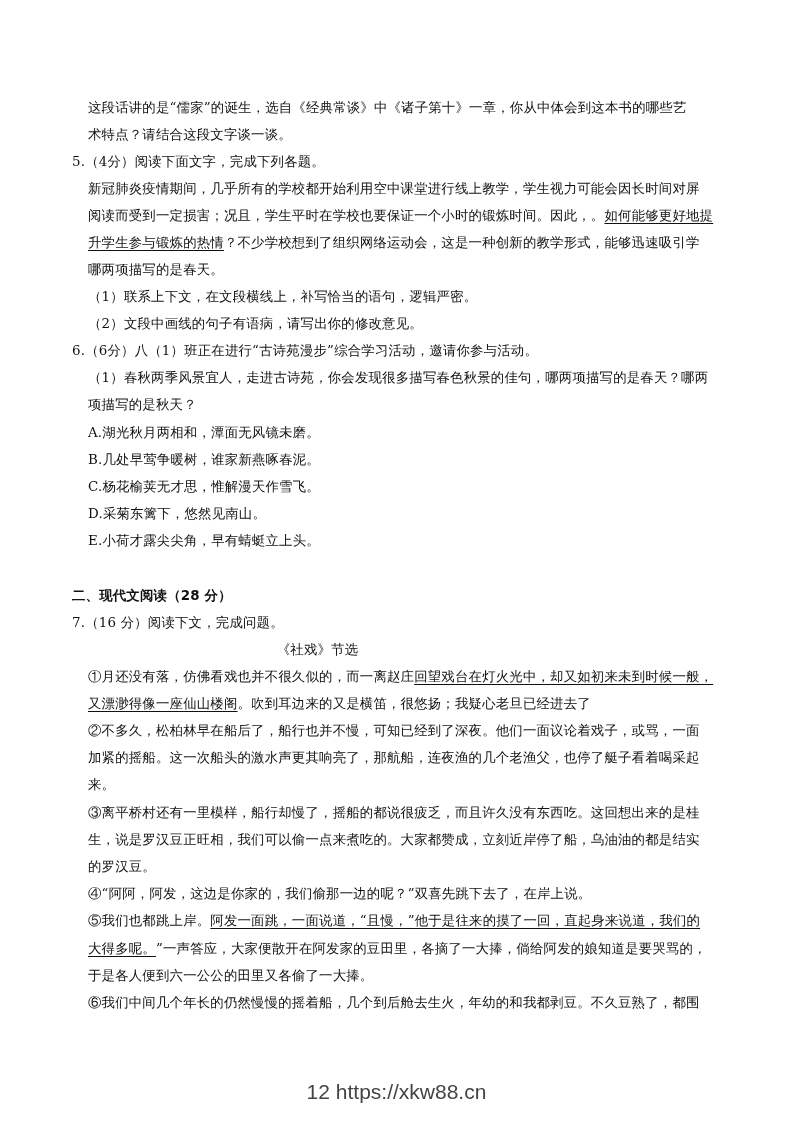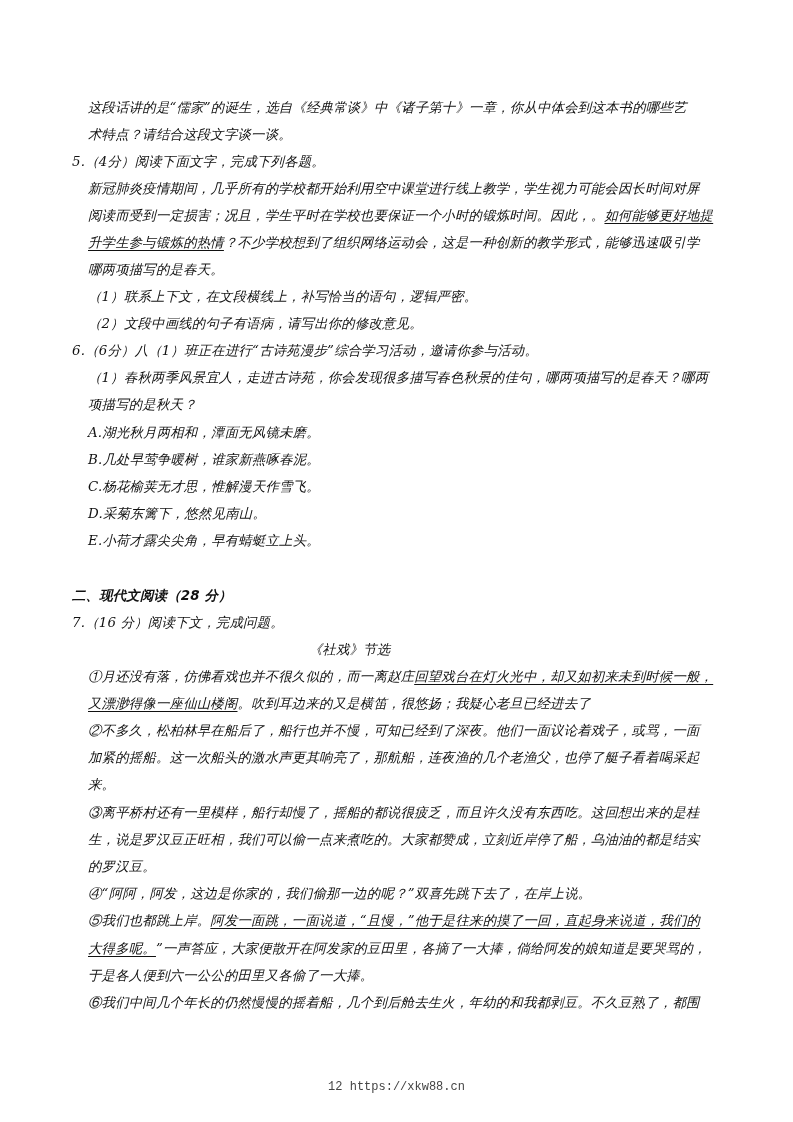--- a/index.html
+++ b/index.html
@@ -2,29 +2,29 @@
 <html><head>
   <meta charset="utf-8">
   <style>
     html, body { margin: 0; padding: 0; background: #ffffff; }
     body {
       width: 793px; height: 1122px; position: relative; overflow: hidden;
       font-family: "DejaVu Serif", "Liberation Serif", serif;
       color: #111111; font-size: 13.4px;
     }
     .page { position: absolute; left: 0; top: 0; width: 793px; height: 1122px; }
-    .ln { position: absolute; white-space: nowrap; line-height: 18px; letter-spacing: 0.2px; font-style: italic; }
+    .ln { position: absolute; white-space: nowrap; line-height: 18px; letter-spacing: 0.2px; }
     .ind1 { left: 88px; }
     .ind0 { left: 72px; }
     .opt { left: 88px; }
     .sec { font-weight: bold; font-family: "DejaVu Sans", "Liberation Sans", sans-serif; }
     .u { text-decoration: underline; text-underline-offset: 3px; }
-    .center { left: 0; width: 635px; text-align: center; padding-left: 32px; }
+    .center { left: 0; width: 635px; text-align: center; }
     .footer { position: absolute; left: 0; width: 793px; top: 1080px; text-align: center;
-      font-family: Liberation Mono, monospace; font-size: 12px; color: #444; }
+      font-family: Liberation Sans, sans-serif; font-size: 21px; color: #444; }
   </style>
 </head>
 <body>
 
 <div class="page">
 
   <div class="ln ind1" style="top:99px">这段话讲的是“儒家”的诞生，选自《经典常谈》中《诸子第十》一章，你从中体会到这本书的哪些艺</div>
   <div class="ln ind1" style="top:126px">术特点？请结合这段文字谈一谈。</div>
 
   <div class="ln ind0" style="top:153px">5.（4分）阅读下面文字，完成下列各题。</div>

